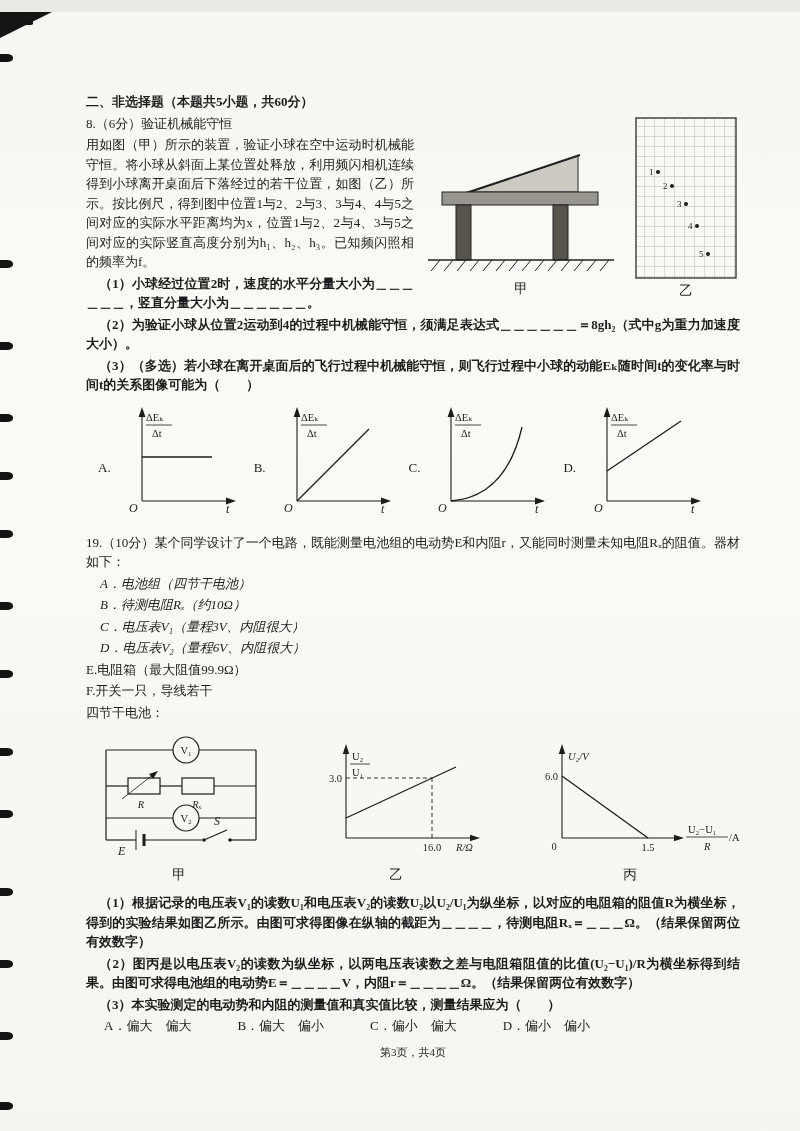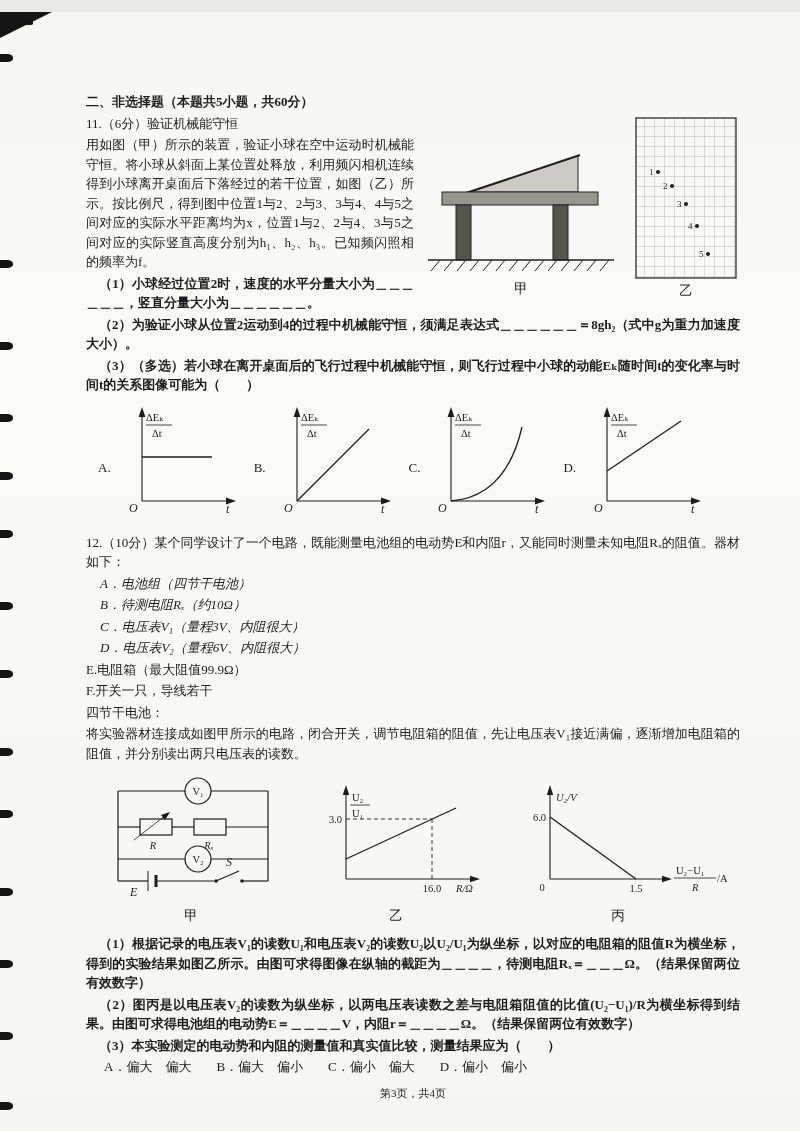--- a/index.html
+++ b/index.html
@@ -24,22 +24,22 @@
   .fig { text-align:center; }
   .fig svg { display:block; margin:0 auto; }
   .fig-label { font-size:13.5px; margin-top:1px; text-align:center; }
   .fig-yi { float:right; margin:2px 2px 6px 14px; }
   .fig-jia { float:right; margin:16px 4px 6px 12px; }
   .graph-row { clear:both; display:flex; gap:14px; margin:6px 0 0 12px; }
   .graph-item { display:flex; }
   .graph-letter { align-self:center; margin:20px 1px 0 0; font-size:13px; }
   .q12 { margin-top:18px; }
   .fig-row { display:flex; justify-content:center; align-items:flex-end;
-    gap:20px; margin:8px 0 8px 0; }
-  .opts { display:flex; gap:25px; padding-left:18px; margin-top:2px; }
+    gap:32px; margin:8px 0 8px 0; }
+  .opts { display:flex; gap:46px; padding-left:18px; margin-top:2px; }
   .footer { text-align:center; font-size:11px; margin-top:8px; }
   .st { font-family:"Liberation Serif","DejaVu Serif",serif; font-size:10.5px; fill:#1c1c1c; }
   .it { font-style:italic; }
   .big { font-size:12px; }
   .ax { stroke:#1c1c1c; stroke-width:1.1; fill:none; }
   .thin { stroke:#1c1c1c; stroke-width:0.8; fill:none; }
   .curve { stroke:#1c1c1c; stroke-width:1.3; fill:none; }
   .dash { stroke:#1c1c1c; stroke-width:0.9; stroke-dasharray:4 3; fill:none; }
   .ah { fill:#1c1c1c; stroke:none; }
   .wire { stroke:#1c1c1c; stroke-width:1.2; fill:none; }
@@ -118,21 +118,21 @@
               <line x1="131" y1="130" x2="122" y2="141"></line>
             <line x1="144" y1="130" x2="135" y2="141"></line>
               <line x1="157" y1="130" x2="148" y2="141"></line>
             <line x1="170" y1="130" x2="161" y2="141"></line>
               <line x1="183" y1="130" x2="174" y2="141"></line>
           </g>
         </svg>
         <div class="fig-label">甲</div>
       </div>
 
-      <p class="title">11.（6分）验证机械能守恒</p>
+      <p class="title">8.（6分）验证机械能守恒</p>
       <p>用如图（甲）所示的装置，验证小球在空中运动时机械能守恒。将小球从斜面上某位置处释放，利用频闪相机连续得到小球离开桌面后下落经过的若干位置，如图（乙）所示。按比例尺，得到图中位置1与2、2与3、3与4、4与5之间对应的实际水平距离均为x，位置1与2、2与4、3与5之间对应的实际竖直高度分别为h₁、h₂、h₃。已知频闪照相的频率为f。</p>
       <p class="indent">（1）小球经过位置2时，速度的水平分量大小为＿＿＿＿＿＿，竖直分量大小为＿＿＿＿＿＿。</p>
       <p class="indent">（2）为验证小球从位置2运动到4的过程中机械能守恒，须满足表达式＿＿＿＿＿＿＝8gh₂（式中g为重力加速度大小）。</p>
       <p class="indent">（3）（多选）若小球在离开桌面后的飞行过程中机械能守恒，则飞行过程中小球的动能Eₖ随时间t的变化率与时间t的关系图像可能为（　　）</p>
 
       <div class="graph-row">
 
         <div class="graph-item">
           <span class="graph-letter">A.</span>
           <svg width="128" height="114" viewBox="0 0 128 114">
@@ -194,29 +194,28 @@
             <text class="st it big" x="17" y="111">O</text>
             <text class="st it big" x="114" y="112">t</text>
             <path class="curve" d="M30,70 L104,20"></path>
           </svg>
         </div>
 
       </div>
     </div>
 
     <div class="q q12">
-      <p class="title">12.（10分）某个同学设计了一个电路，既能测量电池组的电动势E和内阻r，又能同时测量未知电阻Rₓ的阻值。器材如下：</p>
+      <p class="title">19.（10分）某个同学设计了一个电路，既能测量电池组的电动势E和内阻r，又能同时测量未知电阻Rₓ的阻值。器材如下：</p>
       <p class="item ind">A．电池组（四节干电池）</p>
       <p class="item ind">B．待测电阻Rₓ（约10Ω）</p>
       <p class="item ind">C．电压表V₁（量程3V、内阻很大）</p>
       <p class="item ind">D．电压表V₂（量程6V、内阻很大）</p>
       <p class="item">E.电阻箱（最大阻值99.9Ω）</p>
       <p class="item">F.开关一只，导线若干</p>
       <p>四节干电池：</p>
-      <p>将实验器材连接成如图甲所示的电路，闭合开关，调节电阻箱的阻值，先让电压表V₁接近满偏，逐渐增加电阻箱的阻值，并分别读出两只电压表的读数。</p>
 
       <div class="fig-row">
 
         <div class="fig">
           <svg width="190" height="134" viewBox="0 0 190 134">
             <line class="wire" x1="22" y1="20" x2="89" y2="20"></line>
             <line class="wire" x1="115" y1="20" x2="172" y2="20"></line>
             <circle class="box" cx="102" cy="20" r="13"></circle>
             <text class="st" x="102" y="24" text-anchor="middle">V₁</text>
             <line class="wire" x1="22" y1="20" x2="22" y2="110"></line>

